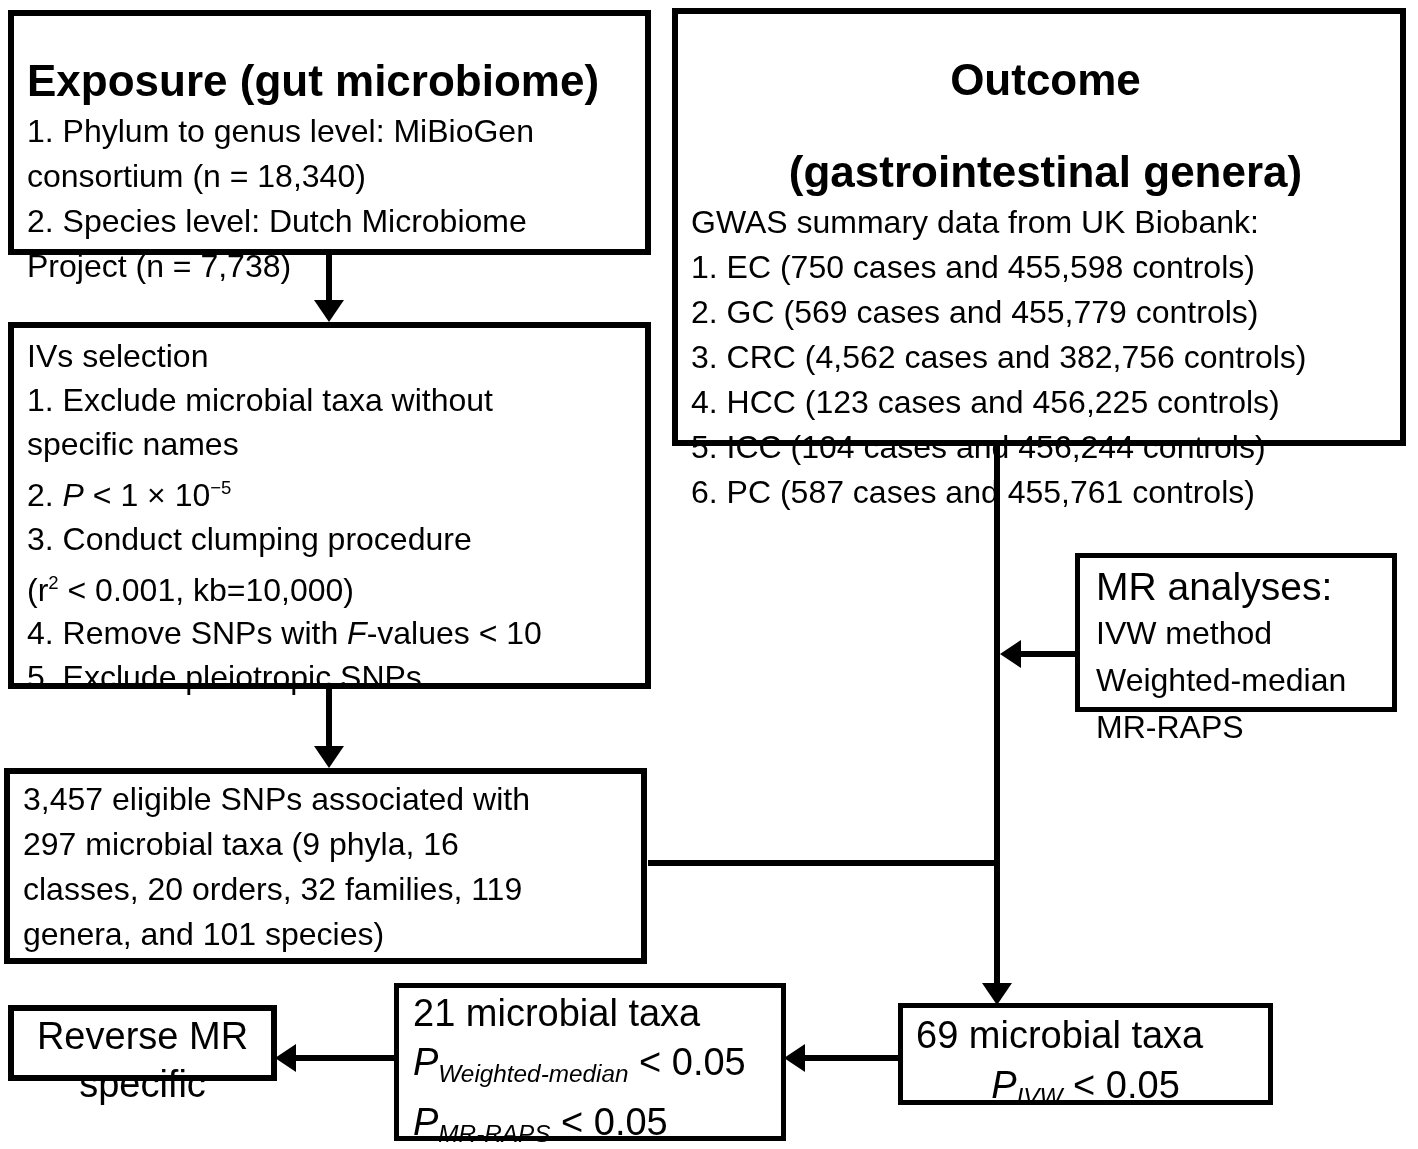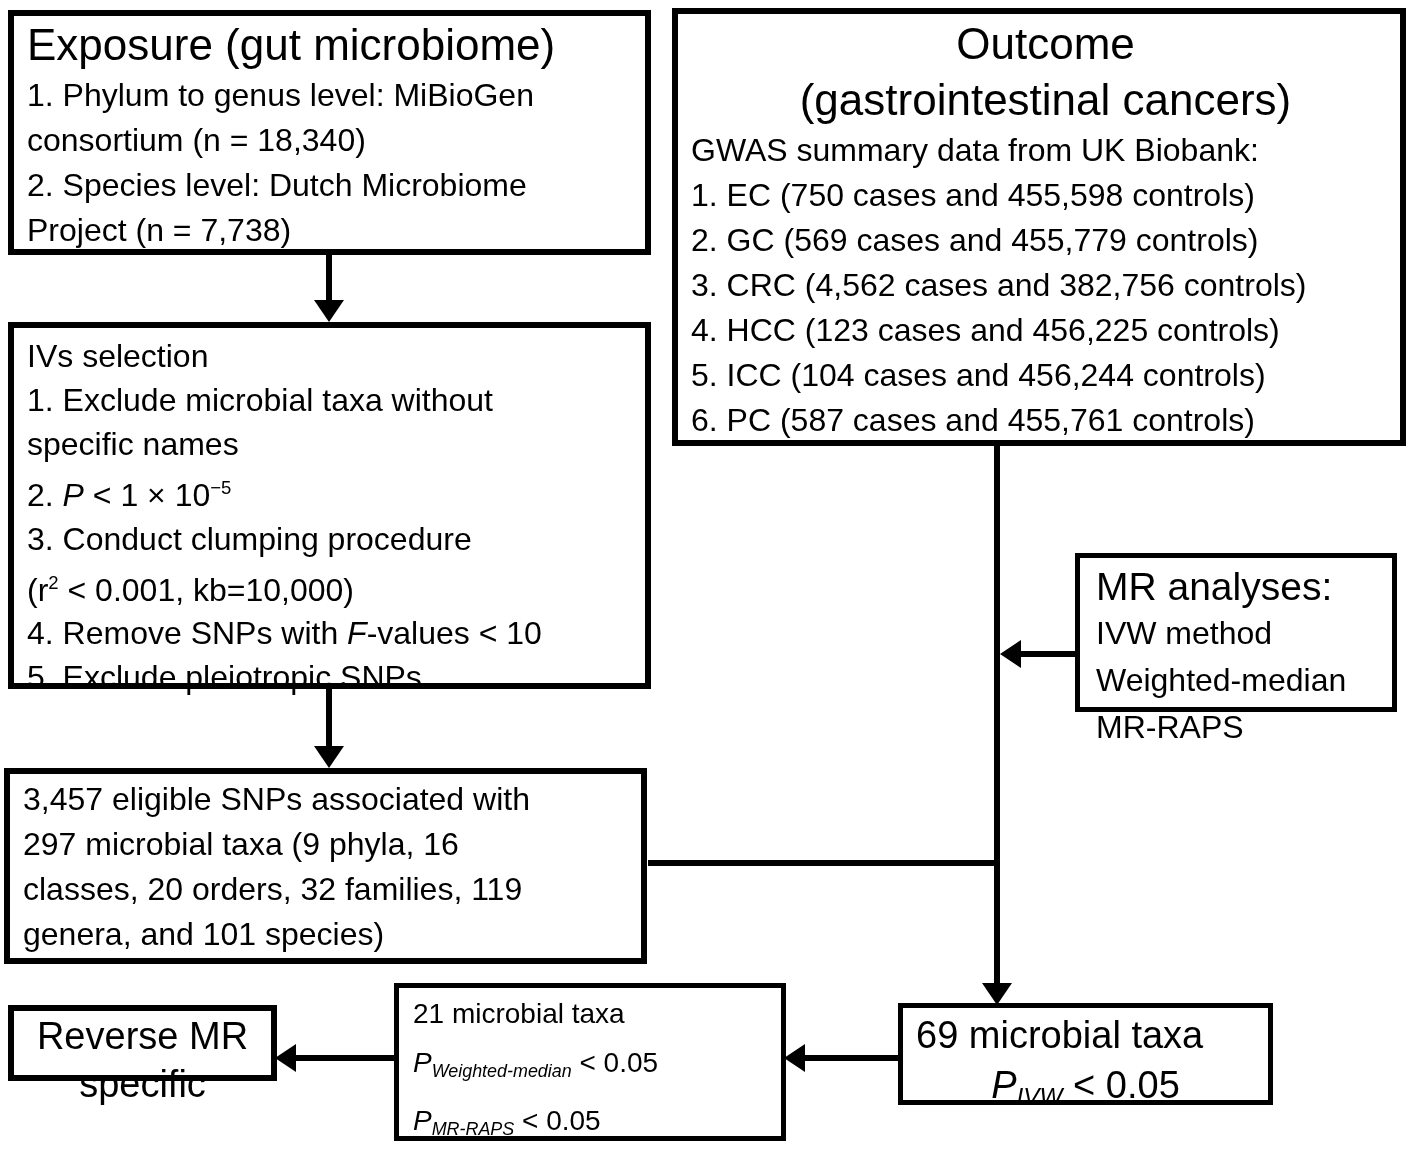--- a/index.html
+++ b/index.html
@@ -18,24 +18,25 @@
     background: #ffffff;
     border: 6px solid #000000;
   }
   .box.thin { border-width: 5px; }
   .line {
     font-size: 32px;
     line-height: 45px;
     white-space: nowrap;
   }
   .bold-title {
-    font-weight: normal;
+    font-weight: bold;
     font-size: 44px;
     line-height: 56px;
     white-space: nowrap;
+    margin-top: 36px;
   }
   .center { text-align: center; }
   i { font-style: italic; }
   sup { font-size: 0.58em; }
   sub { font-size: 0.64em; font-style: italic; vertical-align: -0.28em; }
   .vline, .hline { position: absolute; background: #000000; }
   .arrow-down {
     position: absolute; width: 0; height: 0;
     border-left: 15px solid transparent;
     border-right: 15px solid transparent;
@@ -53,41 +54,41 @@
   #outcome-box  { left: 672px; top: 8px; width: 734px; height: 438px; padding: 2px 0 0 13px; }
   #ivs-box      { left: 8px; top: 322px; width: 643px; height: 367px; padding: 6px 0 0 13px; }
   #ivs-box .line { line-height: 44px; }
   #mr-box       { left: 1075px; top: 553px; width: 322px; height: 159px; padding: 5px 0 0 16px; }
   #mr-box .line { line-height: 47px; }
   #mr-box .mr-heading { font-size: 39px; }
   #snps-box     { left: 4px; top: 768px; width: 643px; height: 196px; padding: 3px 0 0 13px; }
   #reverse-box  { left: 8px; top: 1005px; width: 269px; height: 76px; padding: 1px 0 0 0; }
   #reverse-box .line { font-size: 38px; line-height: 48px; }
   #taxa21-box   { left: 394px; top: 983px; width: 392px; height: 158px; padding: 1px 0 0 14px; }
-  #taxa21-box .line { font-size: 28px; line-height: 49px; }
+  #taxa21-box .line { font-size: 38px; line-height: 49px; }
   #taxa69-box   { left: 898px; top: 1003px; width: 375px; height: 102px; padding: 2px 0 0 0; }
   #taxa69-box .line { font-size: 38px; line-height: 50px; }
   #taxa69-box .first { padding-left: 13px; }
 </style>
 </head>
 <body>
 
 <div id="figure">
 
   <div class="box" id="exposure-box">
     <div class="bold-title">Exposure (gut microbiome)</div>
     <div class="line">1. Phylum to genus level: MiBioGen</div>
     <div class="line">consortium (n = 18,340)</div>
     <div class="line">2. Species level: Dutch Microbiome</div>
     <div class="line">Project (n = 7,738)</div>
   </div>
 
   <div class="box" id="outcome-box">
     <div class="bold-title center">Outcome</div>
-    <div class="bold-title center">(gastrointestinal cancers)</div>
+    <div class="bold-title center">(gastrointestinal genera)</div>
     <div class="line">GWAS summary data from UK Biobank:</div>
     <div class="line">1. EC (750 cases and 455,598 controls)</div>
     <div class="line">2. GC (569 cases and 455,779 controls)</div>
     <div class="line">3. CRC (4,562 cases and 382,756 controls)</div>
     <div class="line">4. HCC (123 cases and 456,225 controls)</div>
     <div class="line">5. ICC (104 cases and 456,244 controls)</div>
     <div class="line">6. PC (587 cases and 455,761 controls)</div>
   </div>
 
   <div class="box" id="ivs-box">

